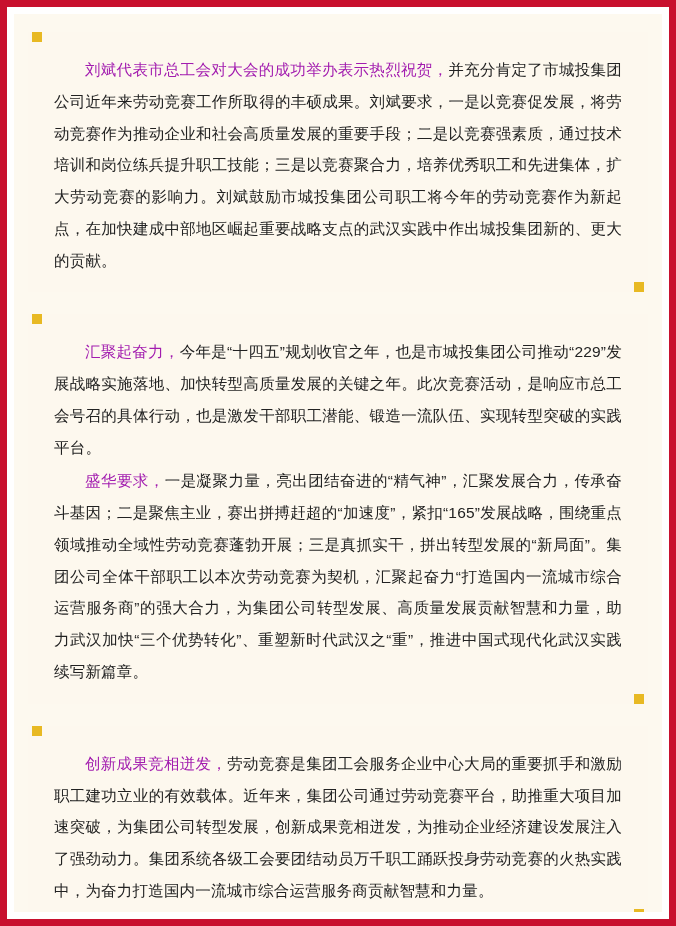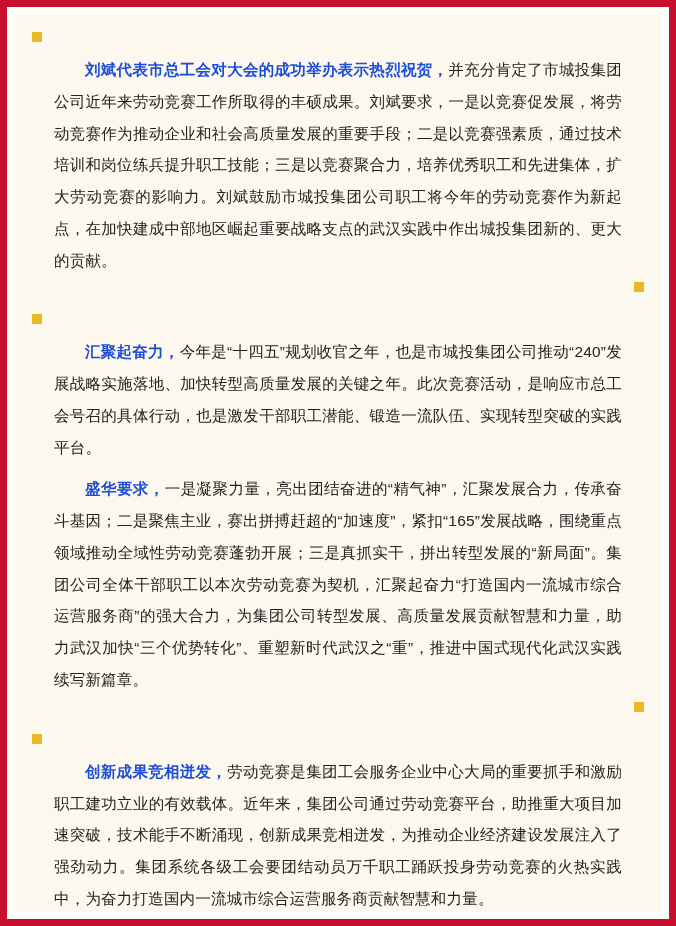--- a/index.html
+++ b/index.html
@@ -54,49 +54,49 @@
     font-size: 15.5px;
     line-height: 2.05;
     color: #222222;
     text-align: justify;
     text-justify: inter-ideograph;
     text-indent: 2em;
     letter-spacing: 0.2px;
     font-family: "Liberation Sans", sans-serif;
   }
   p.para + p.para {
-    margin-top: 10px;
+    margin-top: 2px;
   }
   b.lead {
-    font-weight: bold;
-    color: #1d4ed8;
+    font-weight: normal;
+    color: #a21caf;
   }
   .card.card1 { padding-top: 22px; padding-bottom: 14px; }
   .card.card2 { padding-top: 22px; padding-bottom: 14px; }
   .card.card3 { padding-top: 22px; padding-bottom: 10px; }
 </style>
 </head>
 <body>
 
 <div class="page">
   <div class="page-inner">
 
     <div class="card card1">
       <span class="corner tl"></span>
       <span class="corner br"></span>
       <p class="para"><b class="lead">刘斌代表市总工会对大会的成功举办表示热烈祝贺，</b><span>并充分肯定了市城投集团公司近年来劳动竞赛工作所取得的丰硕成果。刘斌要求，一是以竞赛促发展，将劳动竞赛作为推动企业和社会高质量发展的重要手段；二是以竞赛强素质，通过技术培训和岗位练兵提升职工技能；三是以竞赛聚合力，培养优秀职工和先进集体，扩大劳动竞赛的影响力。刘斌鼓励市城投集团公司职工将今年的劳动竞赛作为新起点，在加快建成中部地区崛起重要战略支点的武汉实践中作出城投集团新的、更大的贡献。</span></p>
     </div>
 
     <div class="card card2">
       <span class="corner tl"></span>
       <span class="corner br"></span>
-      <p class="para"><b class="lead">汇聚起奋力，</b><span>今年是“十四五”规划收官之年，也是市城投集团公司推动“240”发展战略实施落地、加快转型高质量发展的关键之年。此次竞赛活动，是响应市总工会号召的具体行动，也是激发干部职工潜能、锻造一流队伍、实现转型突破的实践平台。</span></p>
+      <p class="para"><b class="lead">汇聚起奋力，</b><span>今年是“十四五”规划收官之年，也是市城投集团公司推动“229”发展战略实施落地、加快转型高质量发展的关键之年。此次竞赛活动，是响应市总工会号召的具体行动，也是激发干部职工潜能、锻造一流队伍、实现转型突破的实践平台。</span></p>
       <p class="para"><b class="lead">盛华要求，</b><span>一是凝聚力量，亮出团结奋进的“精气神”，汇聚发展合力，传承奋斗基因；二是聚焦主业，赛出拼搏赶超的“加速度”，紧扣“165”发展战略，围绕重点领域推动全域性劳动竞赛蓬勃开展；三是真抓实干，拼出转型发展的“新局面”。集团公司全体干部职工以本次劳动竞赛为契机，汇聚起奋力“打造国内一流城市综合运营服务商”的强大合力，为集团公司转型发展、高质量发展贡献智慧和力量，助力武汉加快“三个优势转化”、重塑新时代武汉之“重”，推进中国式现代化武汉实践续写新篇章。</span></p>
     </div>
 
     <div class="card card3">
       <span class="corner tl"></span>
       <span class="corner br"></span>
-      <p class="para"><b class="lead">创新成果竞相迸发，</b><span>劳动竞赛是集团工会服务企业中心大局的重要抓手和激励职工建功立业的有效载体。近年来，集团公司通过劳动竞赛平台，助推重大项目加速突破，技术能手不断涌现，创新成果竞相迸发，为推动企业经济建设发展注入了强劲动力。集团系统各级工会要团结动员万千职工踊跃投身劳动竞赛的火热实践中，为奋力打造国内一流城市综合运营服务商贡献智慧和力量。</span></p>
+      <p class="para"><b class="lead">创新成果竞相迸发，</b><span>劳动竞赛是集团工会服务企业中心大局的重要抓手和激励职工建功立业的有效载体。近年来，集团公司通过劳动竞赛平台，助推重大项目加速突破，为集团公司转型发展，创新成果竞相迸发，为推动企业经济建设发展注入了强劲动力。集团系统各级工会要团结动员万千职工踊跃投身劳动竞赛的火热实践中，为奋力打造国内一流城市综合运营服务商贡献智慧和力量。</span></p>
     </div>
 
   </div>
 </div>
 
 </body></html>

